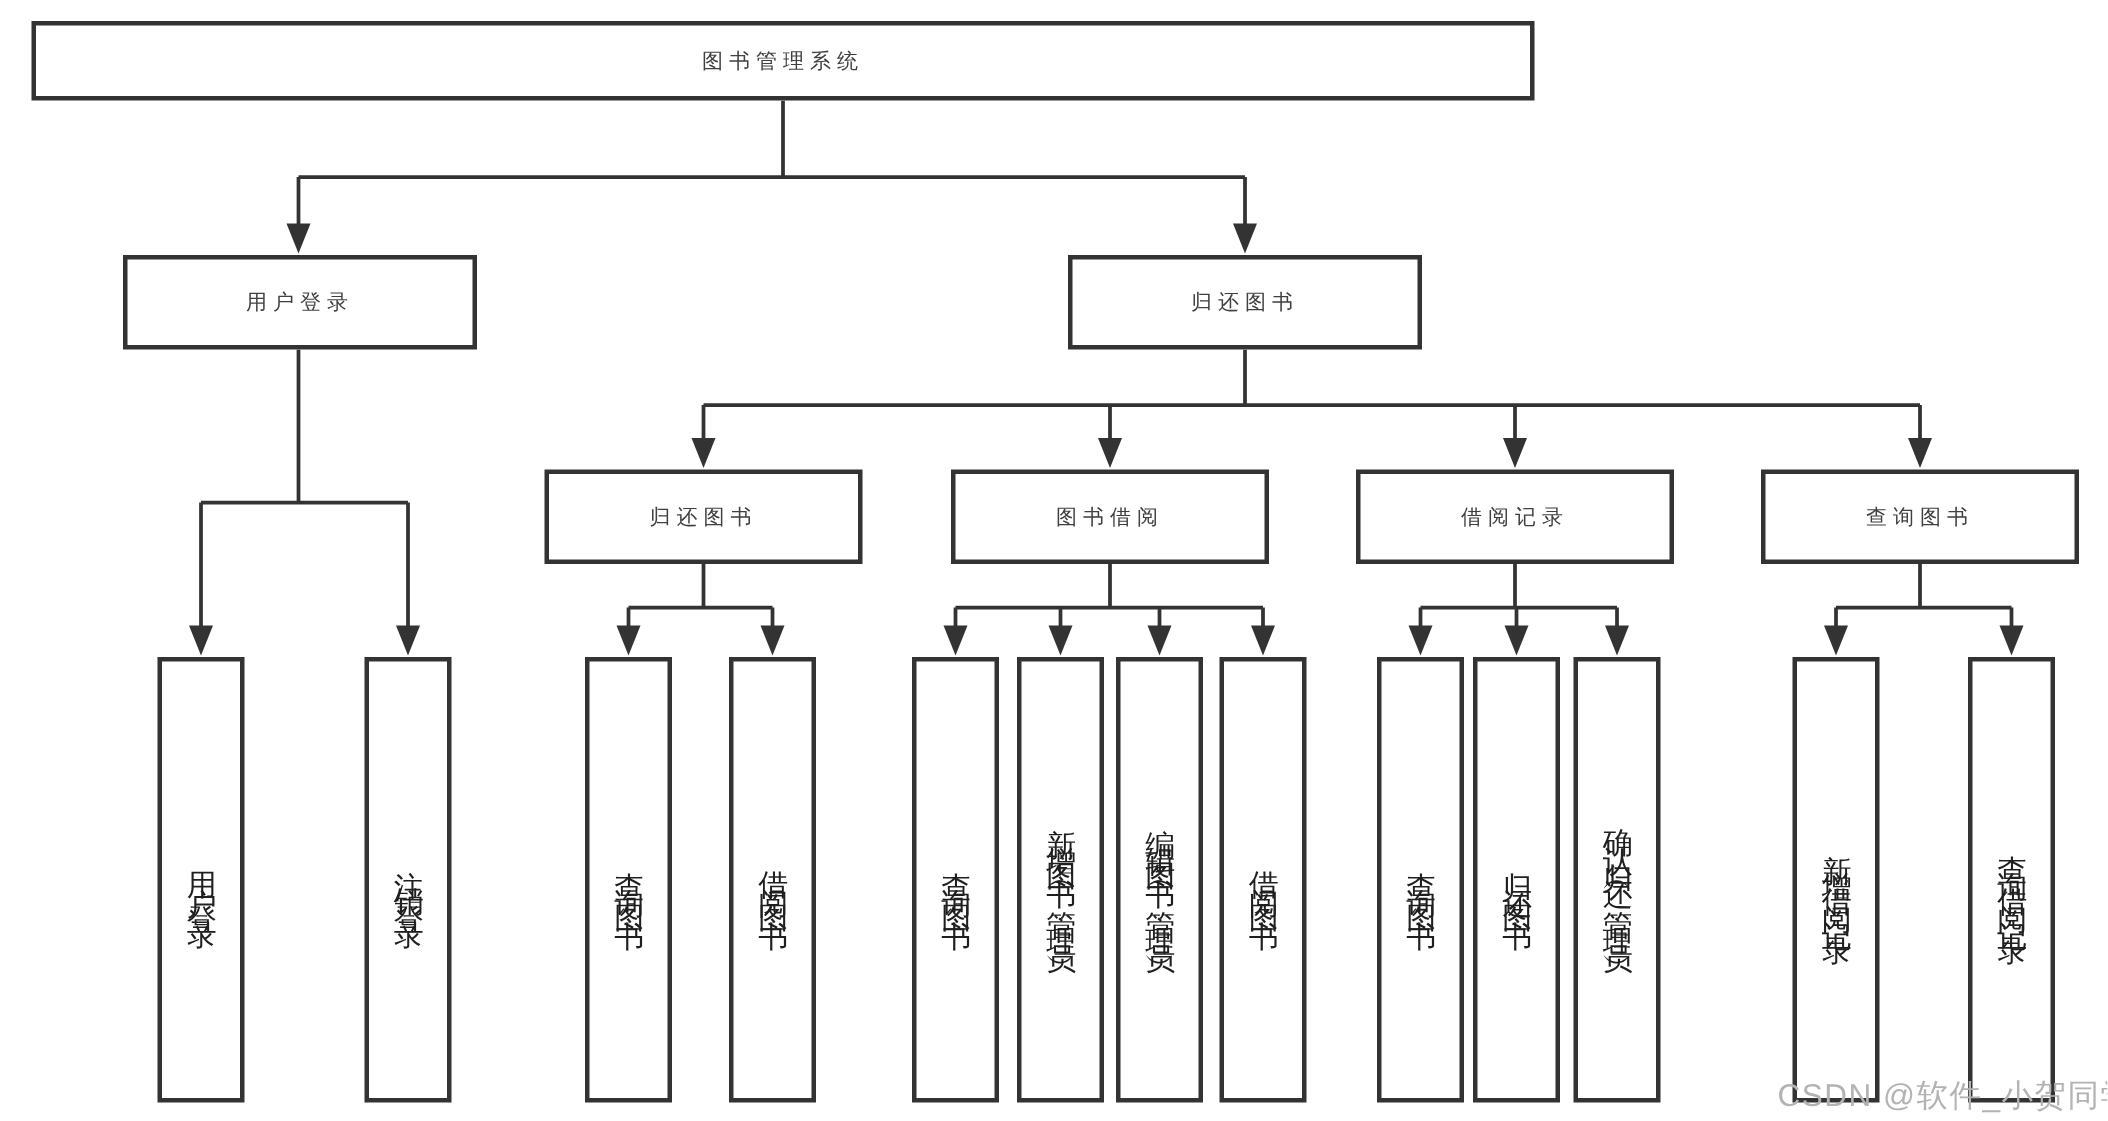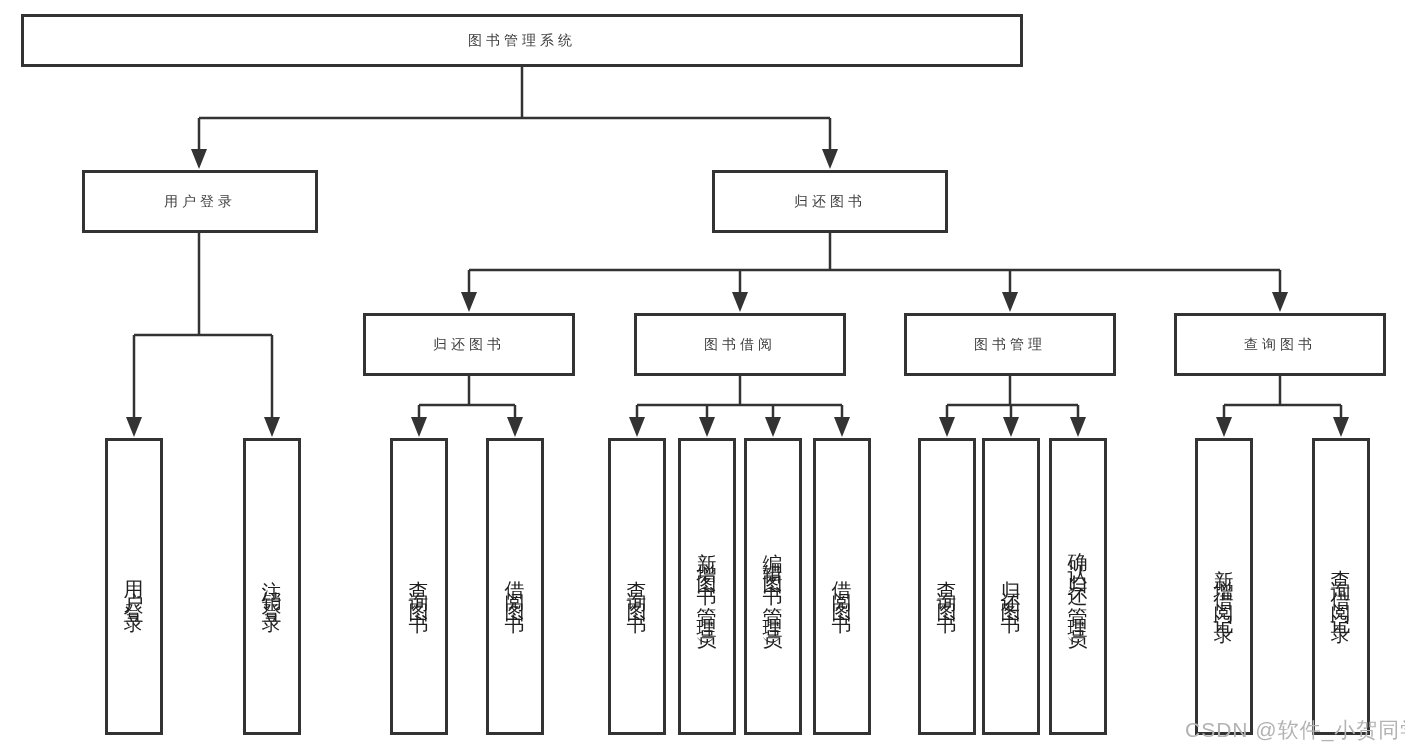--- a/index.html
+++ b/index.html
@@ -133,21 +133,21 @@
     <span class="hlabel">归还图书</span>
   </div>
 
   <div class="node" style="left:363px; top:313px; width:212px; height:63px;">
     <span class="hlabel">归还图书</span>
   </div>
   <div class="node" style="left:634px; top:313px; width:212px; height:63px;align-items:center;">
     <span class="hlabel">图书借阅</span>
   </div>
   <div class="node" style="left:904px; top:313px; width:212px; height:63px;">
-    <span class="hlabel">图书管理</span>
+    <span class="hlabel">借阅记录</span>
   </div>
   <div class="node" style="left:1174px; top:313px; width:212px; height:63px;">
     <span class="hlabel">查询图书</span>
   </div>
 
   <div class="node leaf" style="left:105px;">
     <span class="vlabel">用户登录</span>
   </div>
   <div class="node leaf" style="left:243px;">
     <span class="vlabel">注销登录</span>

